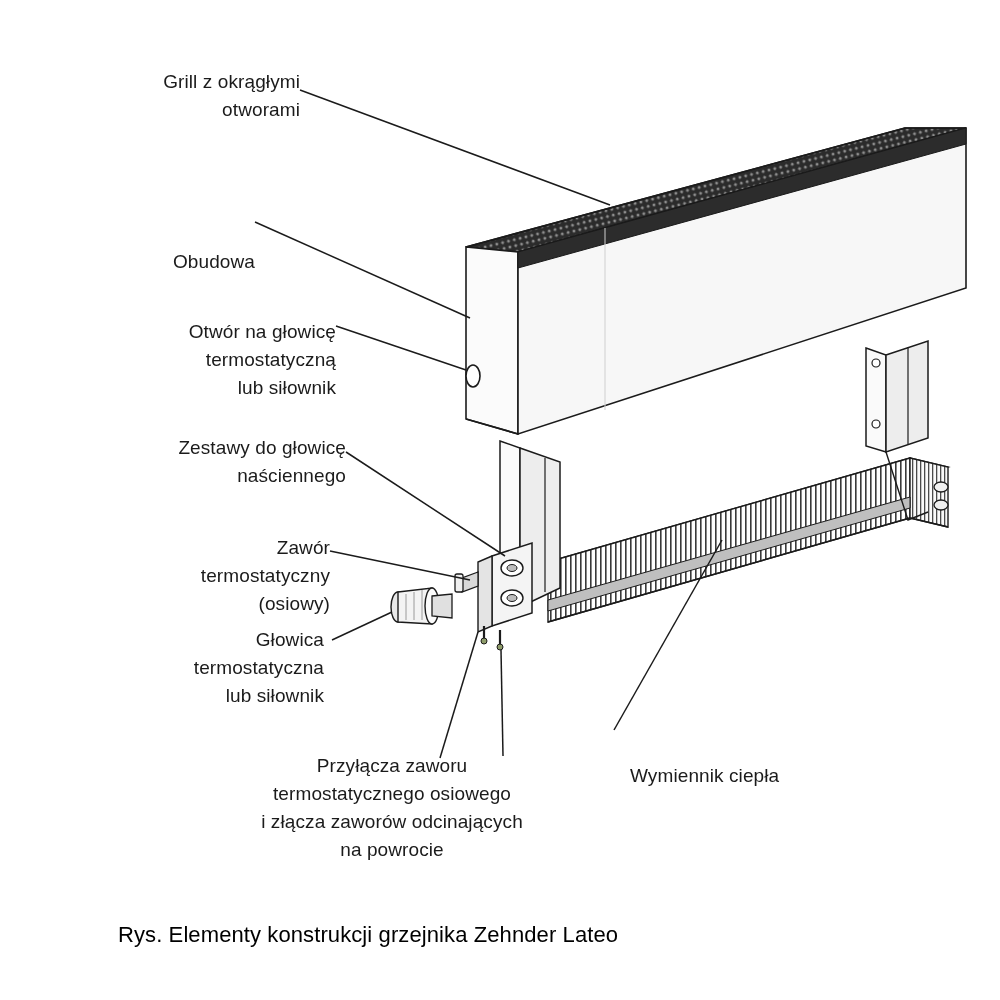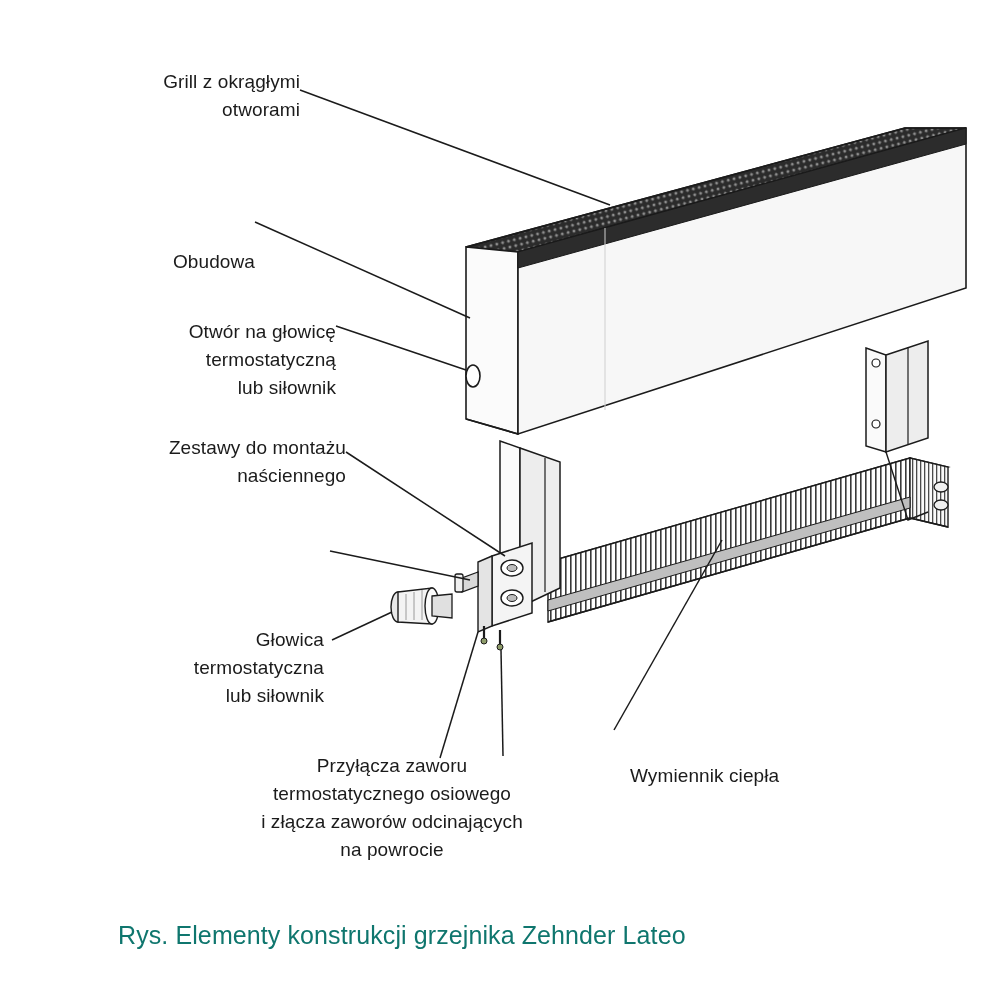--- a/index.html
+++ b/index.html
@@ -31,23 +31,23 @@
     font-size: 19px;
     line-height: 28px;
     color: #1b1b1b;
     white-space: pre-line;
     letter-spacing: 0.1px;
   }
   .label.right { text-align: right; }
   .label.left { text-align: left; }
   .caption {
     position: absolute;
-    font-size: 25px;
+    font-size: 22px;
     line-height: 26px;
-    color: #0f766e;
+    color: #000000;
     letter-spacing: 0.1px;
   }
 </style>
 </head>
 <body>
 
 <div id="stage">
 
   <svg class="diagram" viewBox="0 0 1000 1000">
     <defs>
@@ -159,23 +159,26 @@
 
   <div class="label right" style="left:80px; top:68px; width:220px;">Grill z okrągłymi
 otworami</div>
 
   <div class="label right" style="left:95px; top:206px; width:160px;margin-top:42px;">Obudowa</div>
 
   <div class="label right" style="left:96px; top:310px; width:240px;margin-top:8px;">Otwór na głowicę
 termostatyczną
 lub siłownik</div>
 
-  <div class="label right" style="left:86px; top:434px; width:260px;">Zestawy do montażu
+  <div class="label right" style="left:86px; top:434px; width:260px;">Zestawy do głowicę
 naściennego</div>
 
+  <div class="label right" style="left:120px; top:534px; width:210px;">Zawór
+termostatyczny
+(osiowy)</div>
 
   <div class="label right" style="left:112px; top:626px; width:212px;">Głowica
 termostatyczna
 lub siłownik</div>
 
   <div class="label left" style="left:212px; top:752px; width:360px;text-align:center;">Przyłącza zaworu
 termostatycznego osiowego
 i złącza zaworów odcinających
 na powrocie</div>
 

